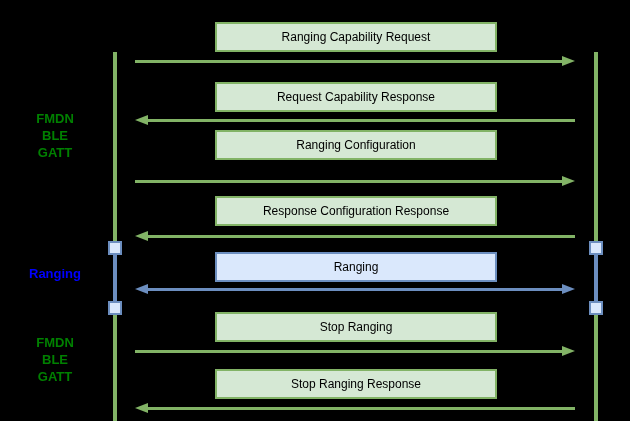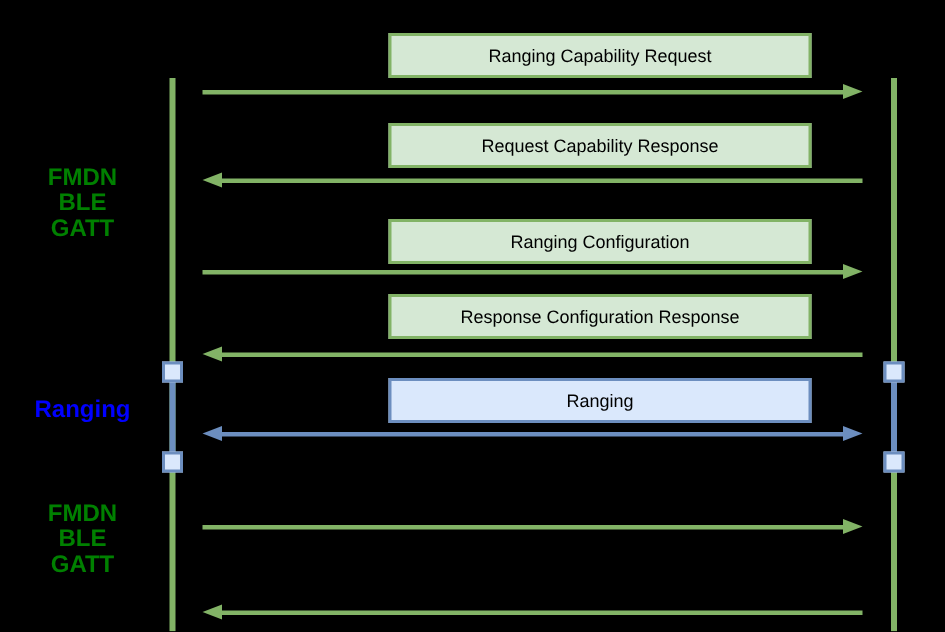--- a/index.html
+++ b/index.html
@@ -7,21 +7,21 @@
     position:relative;
     width:630px;height:421px;
     background:var(--background,#000);
     overflow:hidden;
     font-family:"Liberation Sans",sans-serif;
   }
   
   .side-label{
     position:absolute;left:0;width:110px;
     text-align:center;font-weight:bold;
-    font-size:16px;line-height:17px;
+    font-size:13px;line-height:17px;
   }
   .label-green{color:var(--label-green,#008000);}
   .label-blue{color:var(--label-blue,#0000ff);}
   
   .lifeline{
     position:absolute;top:52px;height:369px;width:4px;
     background:var(--green-stroke,#82B366);
   }
   .blue-seg{
     position:absolute;top:247px;height:63px;width:4px;
@@ -29,21 +29,21 @@
   }
   .handle{
     position:absolute;width:10px;height:10px;
     background:var(--blue-fill,#DAE8FC);
     border:2px solid var(--blue-stroke,#6C8EBF);
   }
   
   .msg-box{
     position:absolute;left:215px;width:278px;height:26px;
     display:flex;align-items:center;justify-content:center;
-    font-size:12px;color:#000;text-align:right;margin-left:44px;
+    font-size:12px;color:#000;text-align:right;
   }
   .msg-box.green{
     background:var(--green-fill,#D5E8D4);
     border:2px solid var(--green-stroke,#82B366);
   }
   .msg-box.blue{
     background:var(--blue-fill,#DAE8FC);
     border:2px solid var(--blue-stroke,#6C8EBF);
   }
   
@@ -101,42 +101,44 @@
     <div class="shaft"></div>
     <div class="head head-right"></div>
   </div>
 
   <div class="msg-box green" style="top:82px">Request Capability Response</div>
   <div class="arrow dir-left" style="top:115px">
     <div class="shaft"></div>
     <div class="head head-left"></div>
   </div>
 
-  <div class="msg-box green" style="top:146px">Ranging Configuration</div>
+  <div class="msg-box green" style="top:130px">Ranging Configuration</div>
   <div class="arrow dir-right" style="top:176px">
     <div class="shaft"></div>
     <div class="head head-right"></div>
   </div>
 
   <div class="msg-box green" style="top:196px">Response Configuration Response</div>
   <div class="arrow dir-left" style="top:231px">
     <div class="shaft"></div>
     <div class="head head-left"></div>
   </div>
 
   <div class="msg-box blue" style="top:252px">Ranging</div>
   <div class="arrow dir-both blue" style="top:284px">
     <div class="shaft"></div>
     <div class="head head-left"></div>
     <div class="head head-right"></div>
   </div>
 
+  <div class="msg-box green" style="top:312px">Stop Ranging</div>
   <div class="arrow dir-right" style="top:346px">
     <div class="shaft"></div>
     <div class="head head-right"></div>
   </div>
 
+  <div class="msg-box green" style="top:369px">Stop Ranging Response</div>
   <div class="arrow dir-left" style="top:403px">
     <div class="shaft"></div>
     <div class="head head-left"></div>
   </div>
 
 </div>
 
 </body></html>

